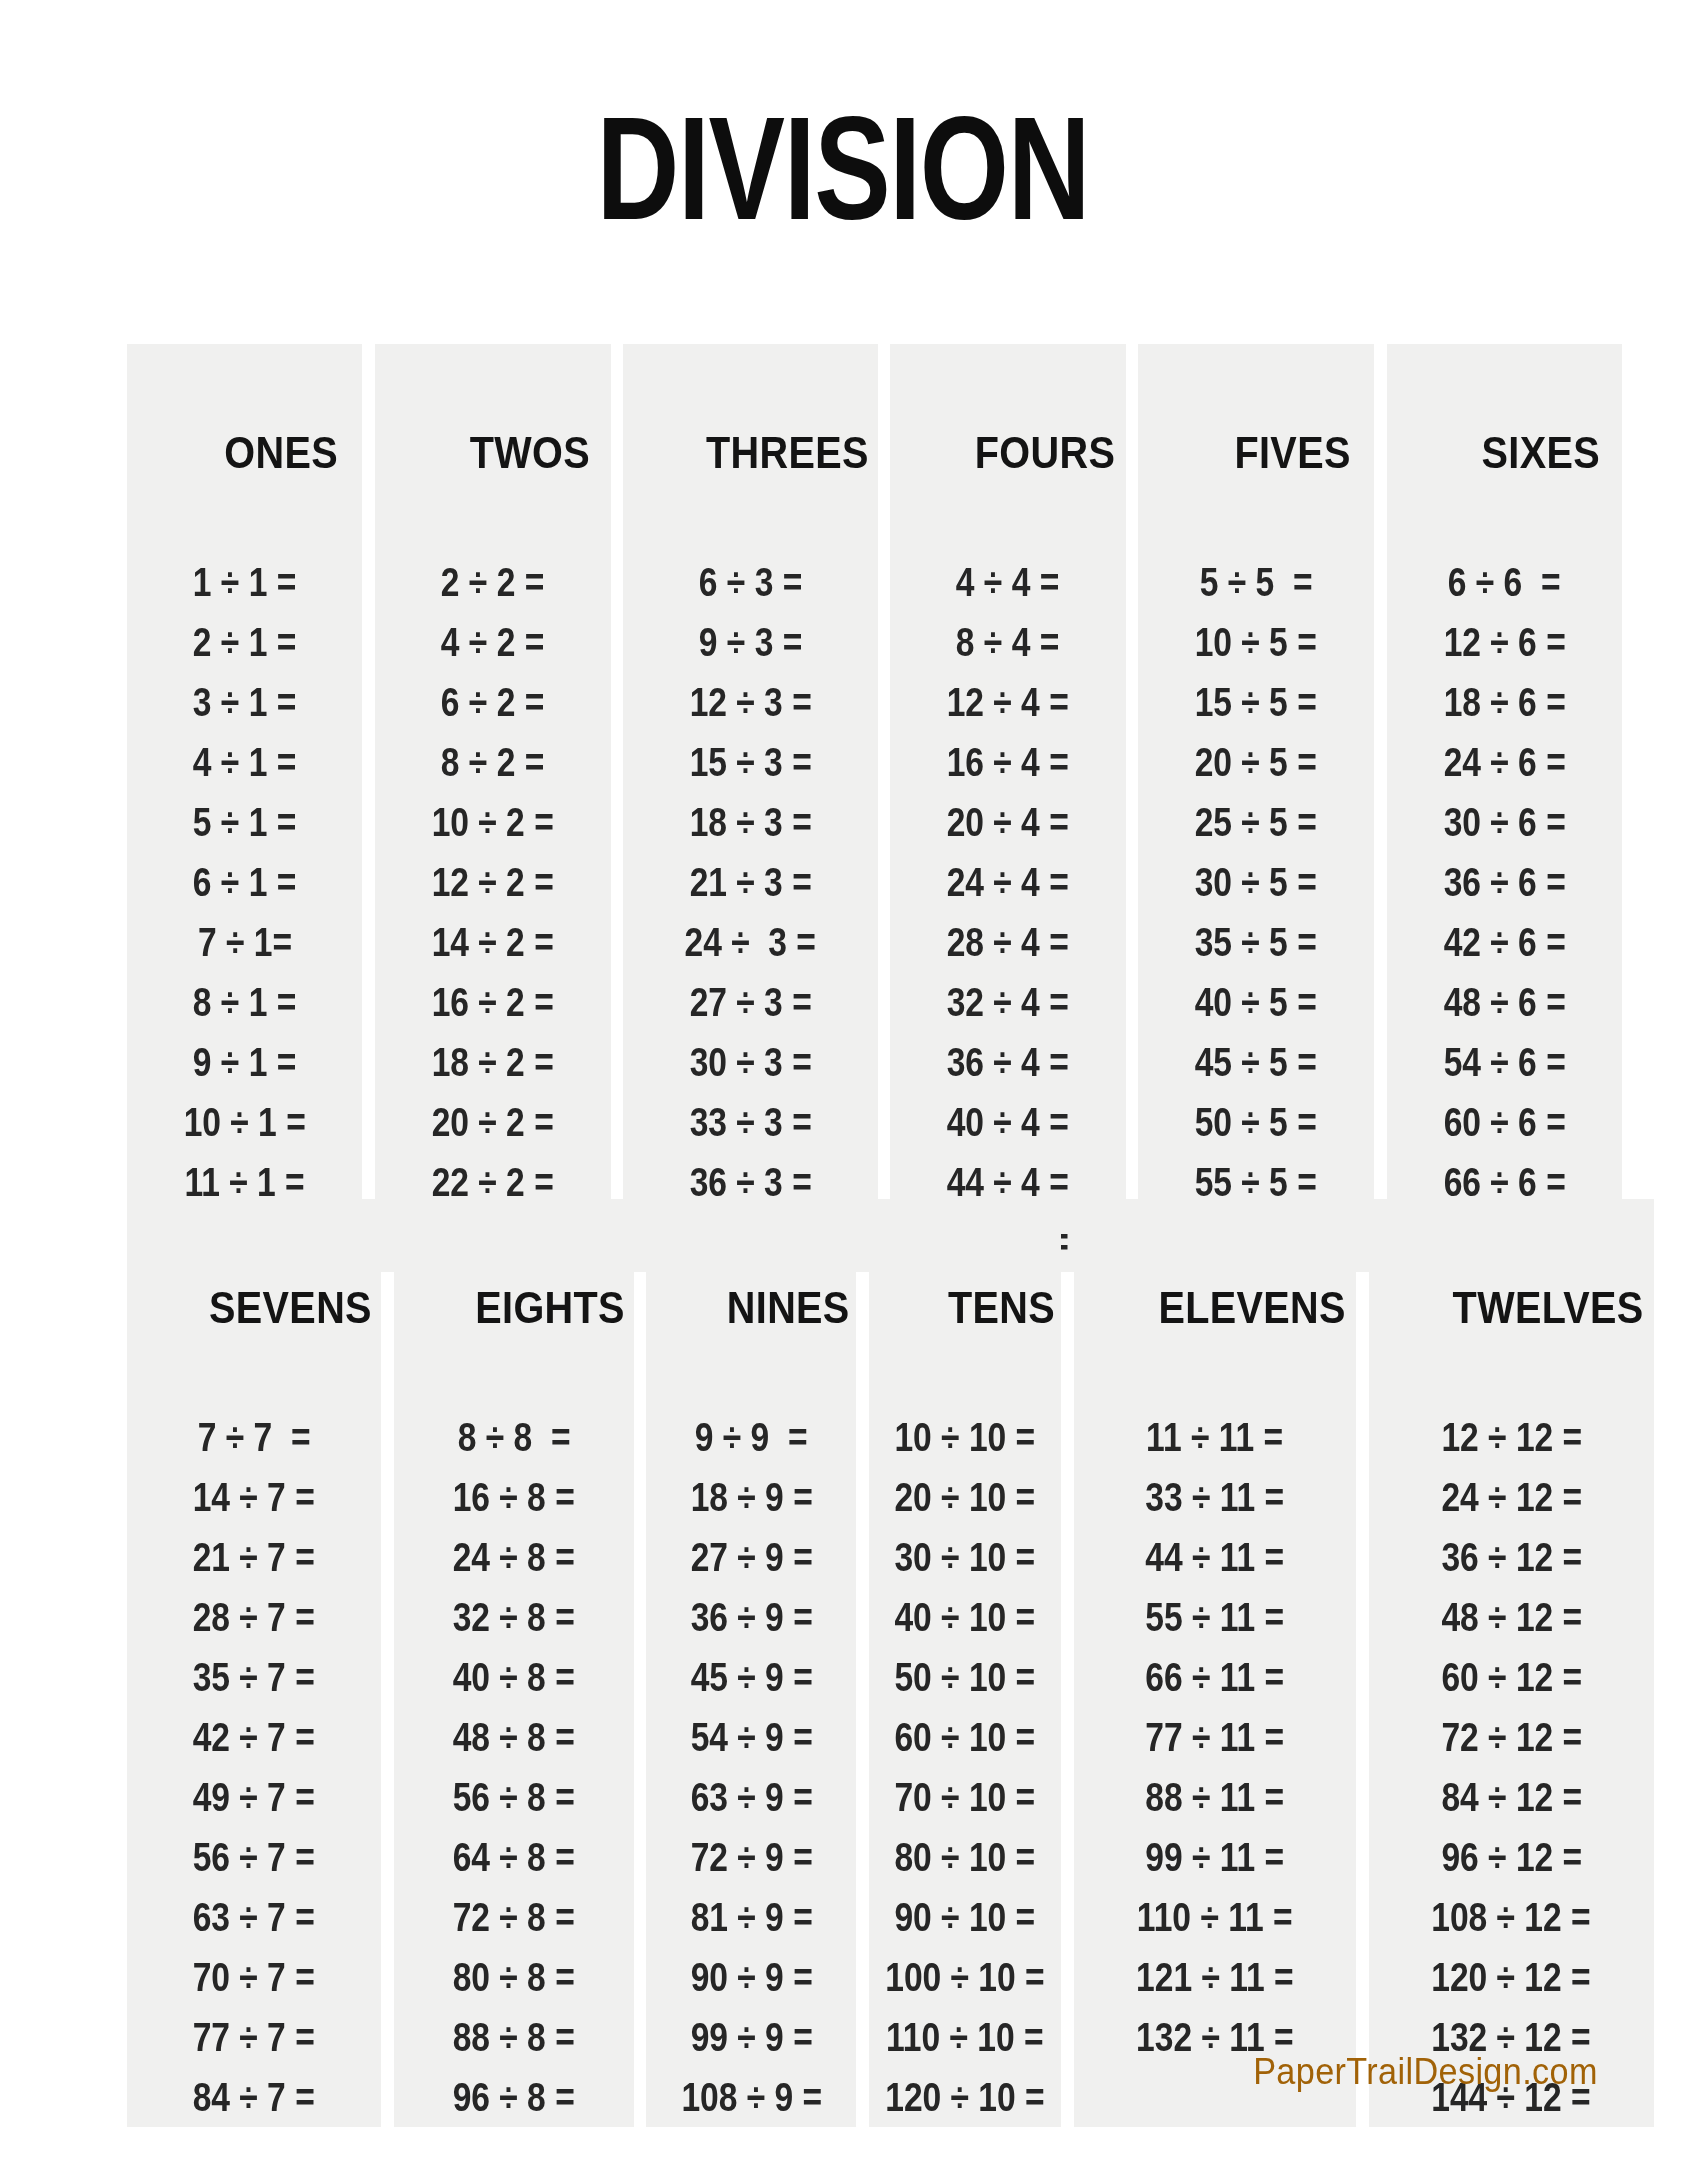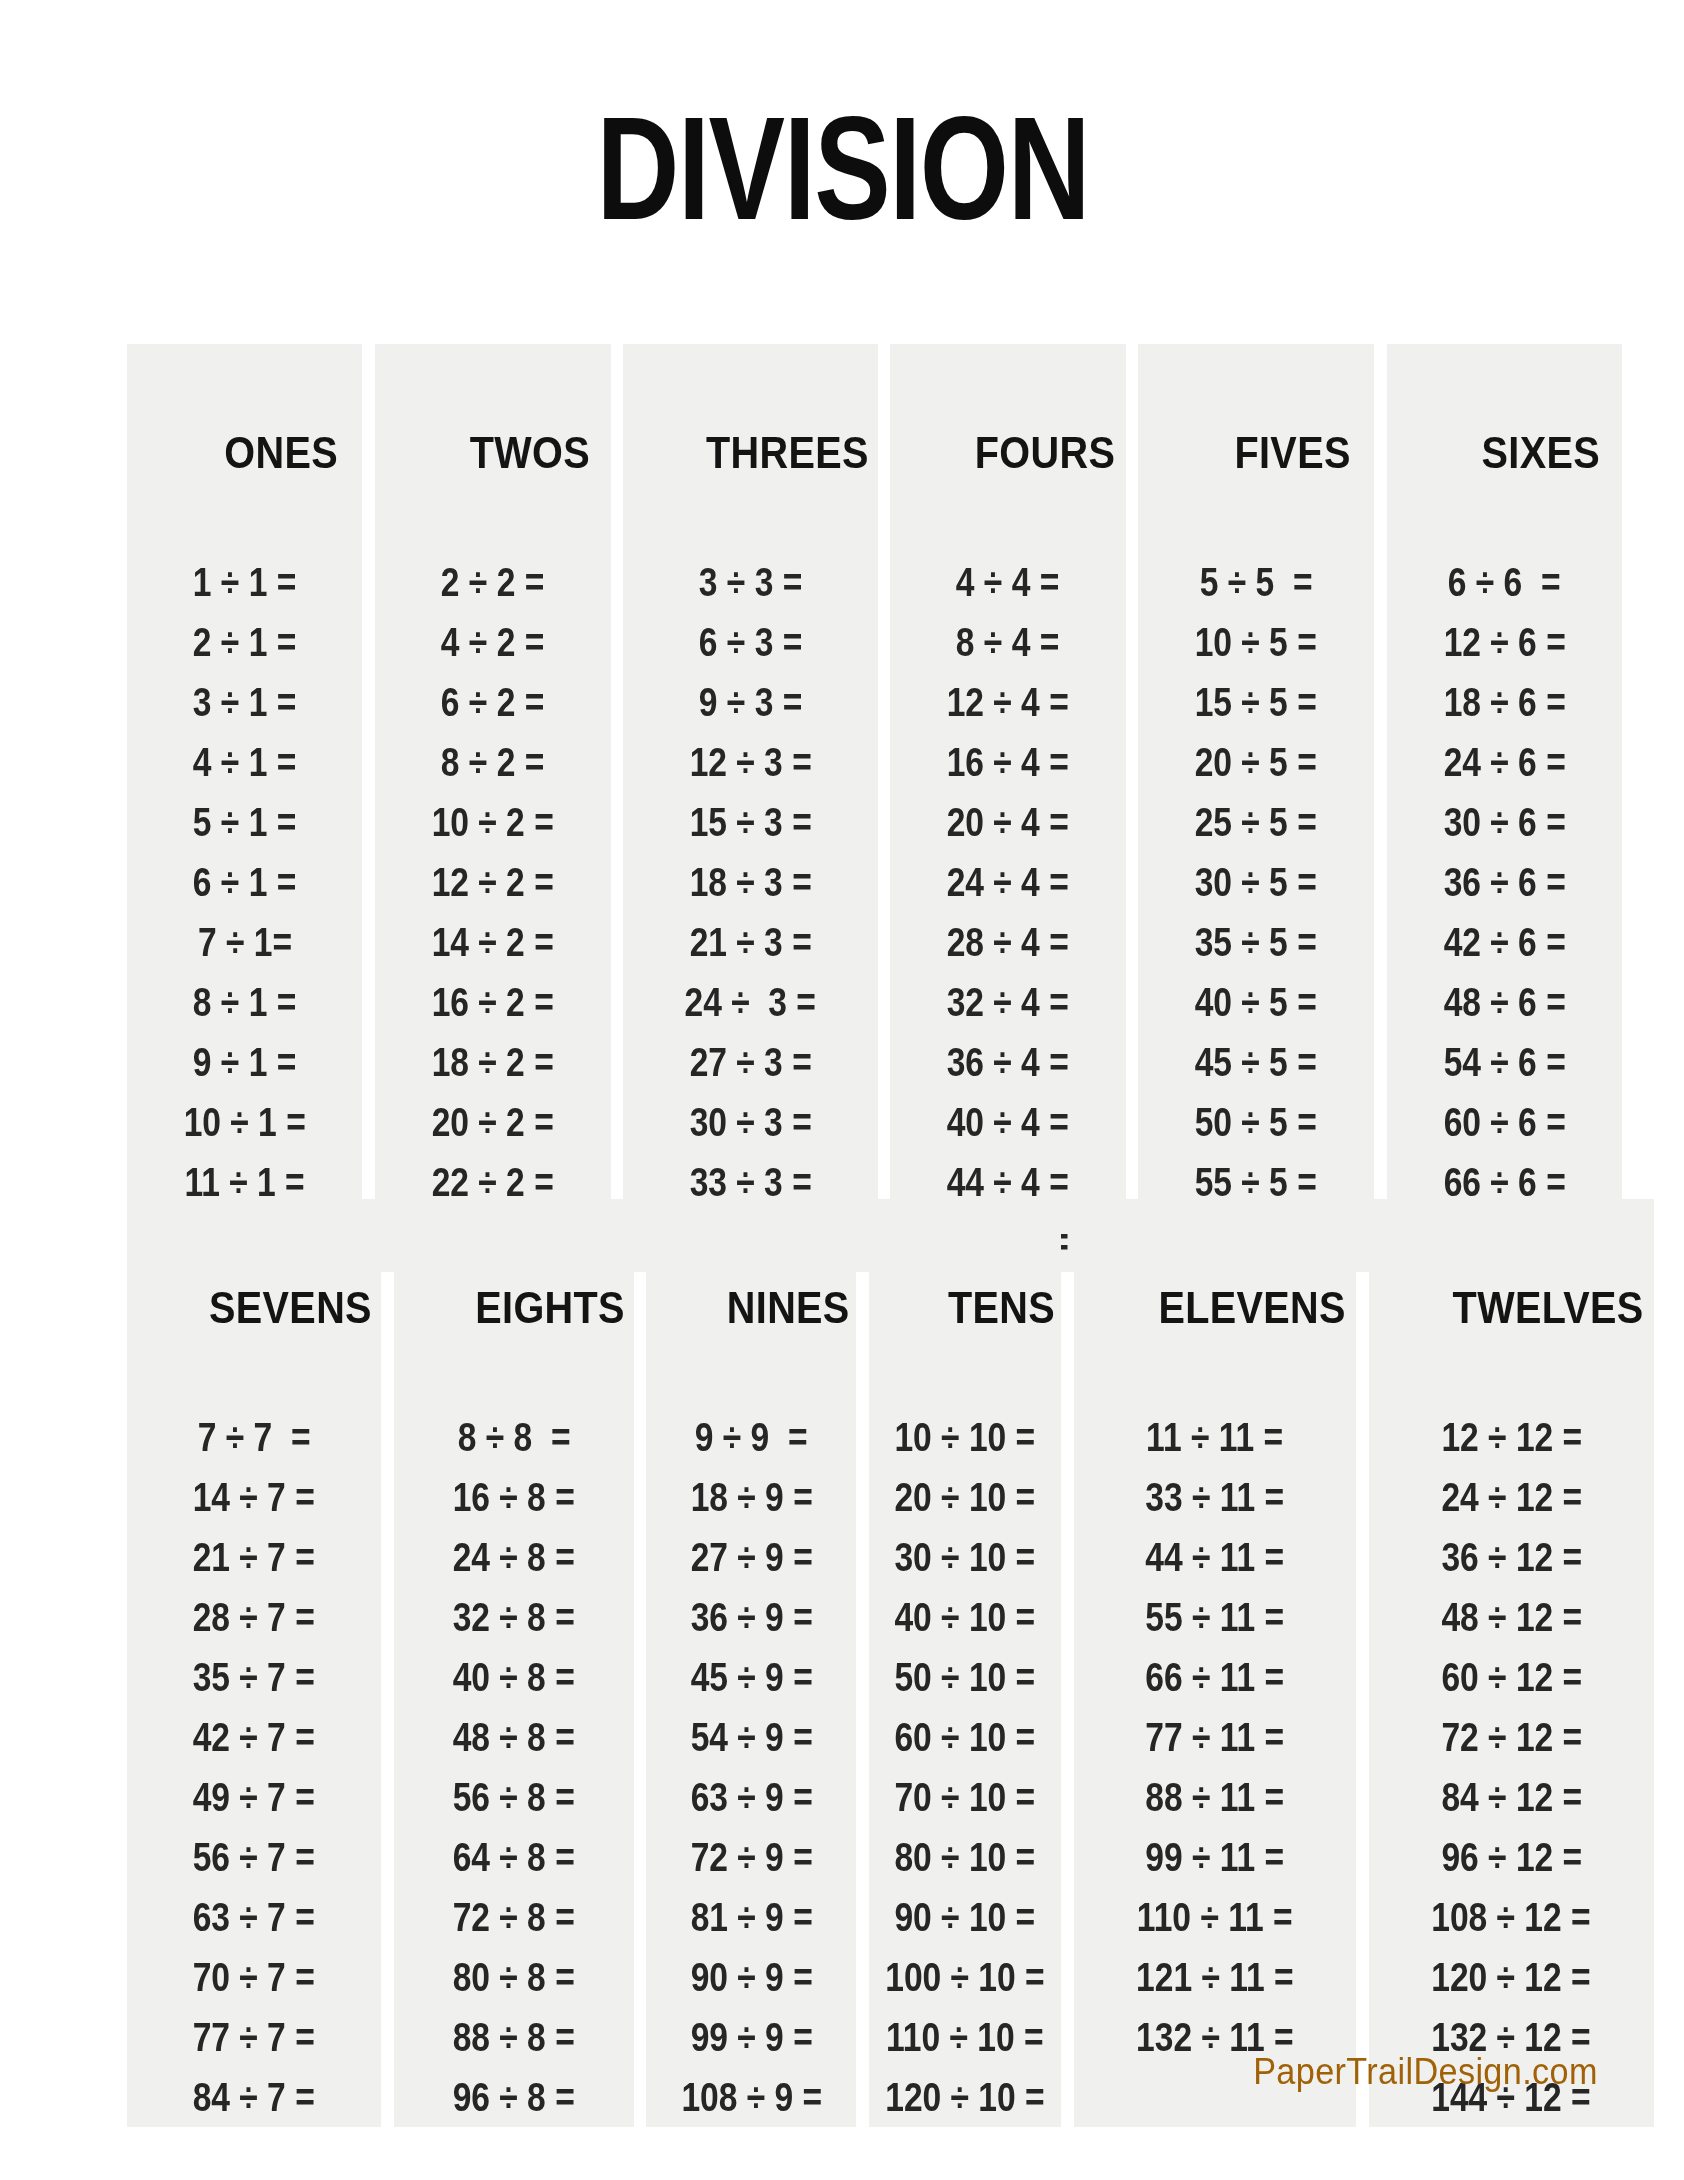--- a/index.html
+++ b/index.html
@@ -185,23 +185,20 @@
           </div>
         </div>
   </div>
 
   <div class="column">
     <div class="col-header">
       <span class="cond-h">THREES</span>
     </div>
     <div class="rows">
           <div class="row">
-            <span class="cond">3 ÷ 3 =</span>
-          </div>
-          <div class="row">
             <span class="cond">6 ÷ 3 =</span>
           </div>
           <div class="row">
             <span class="cond">9 ÷ 3 =</span>
           </div>
           <div class="row">
             <span class="cond">12 ÷ 3 =</span>
           </div>
           <div class="row">
             <span class="cond">15 ÷ 3 =</span>

